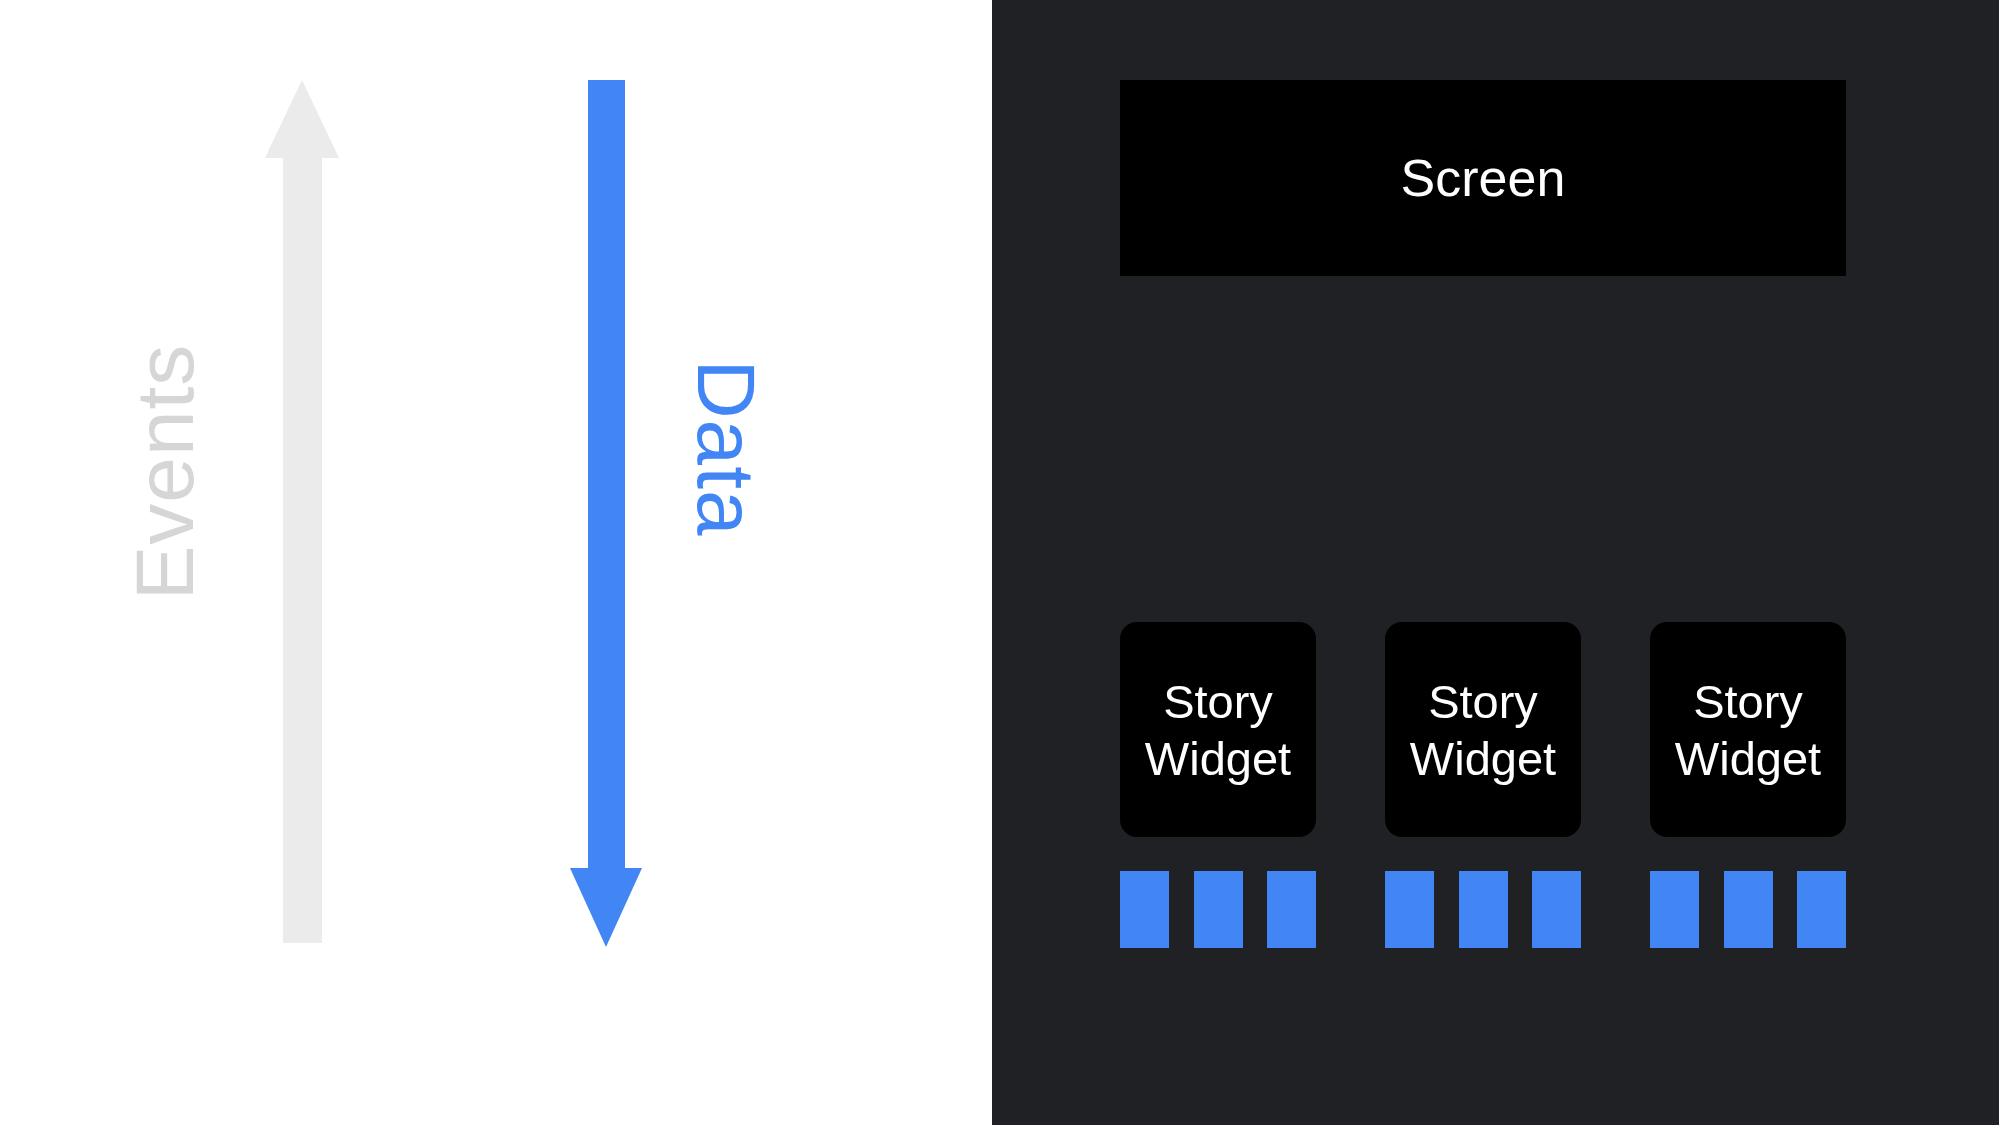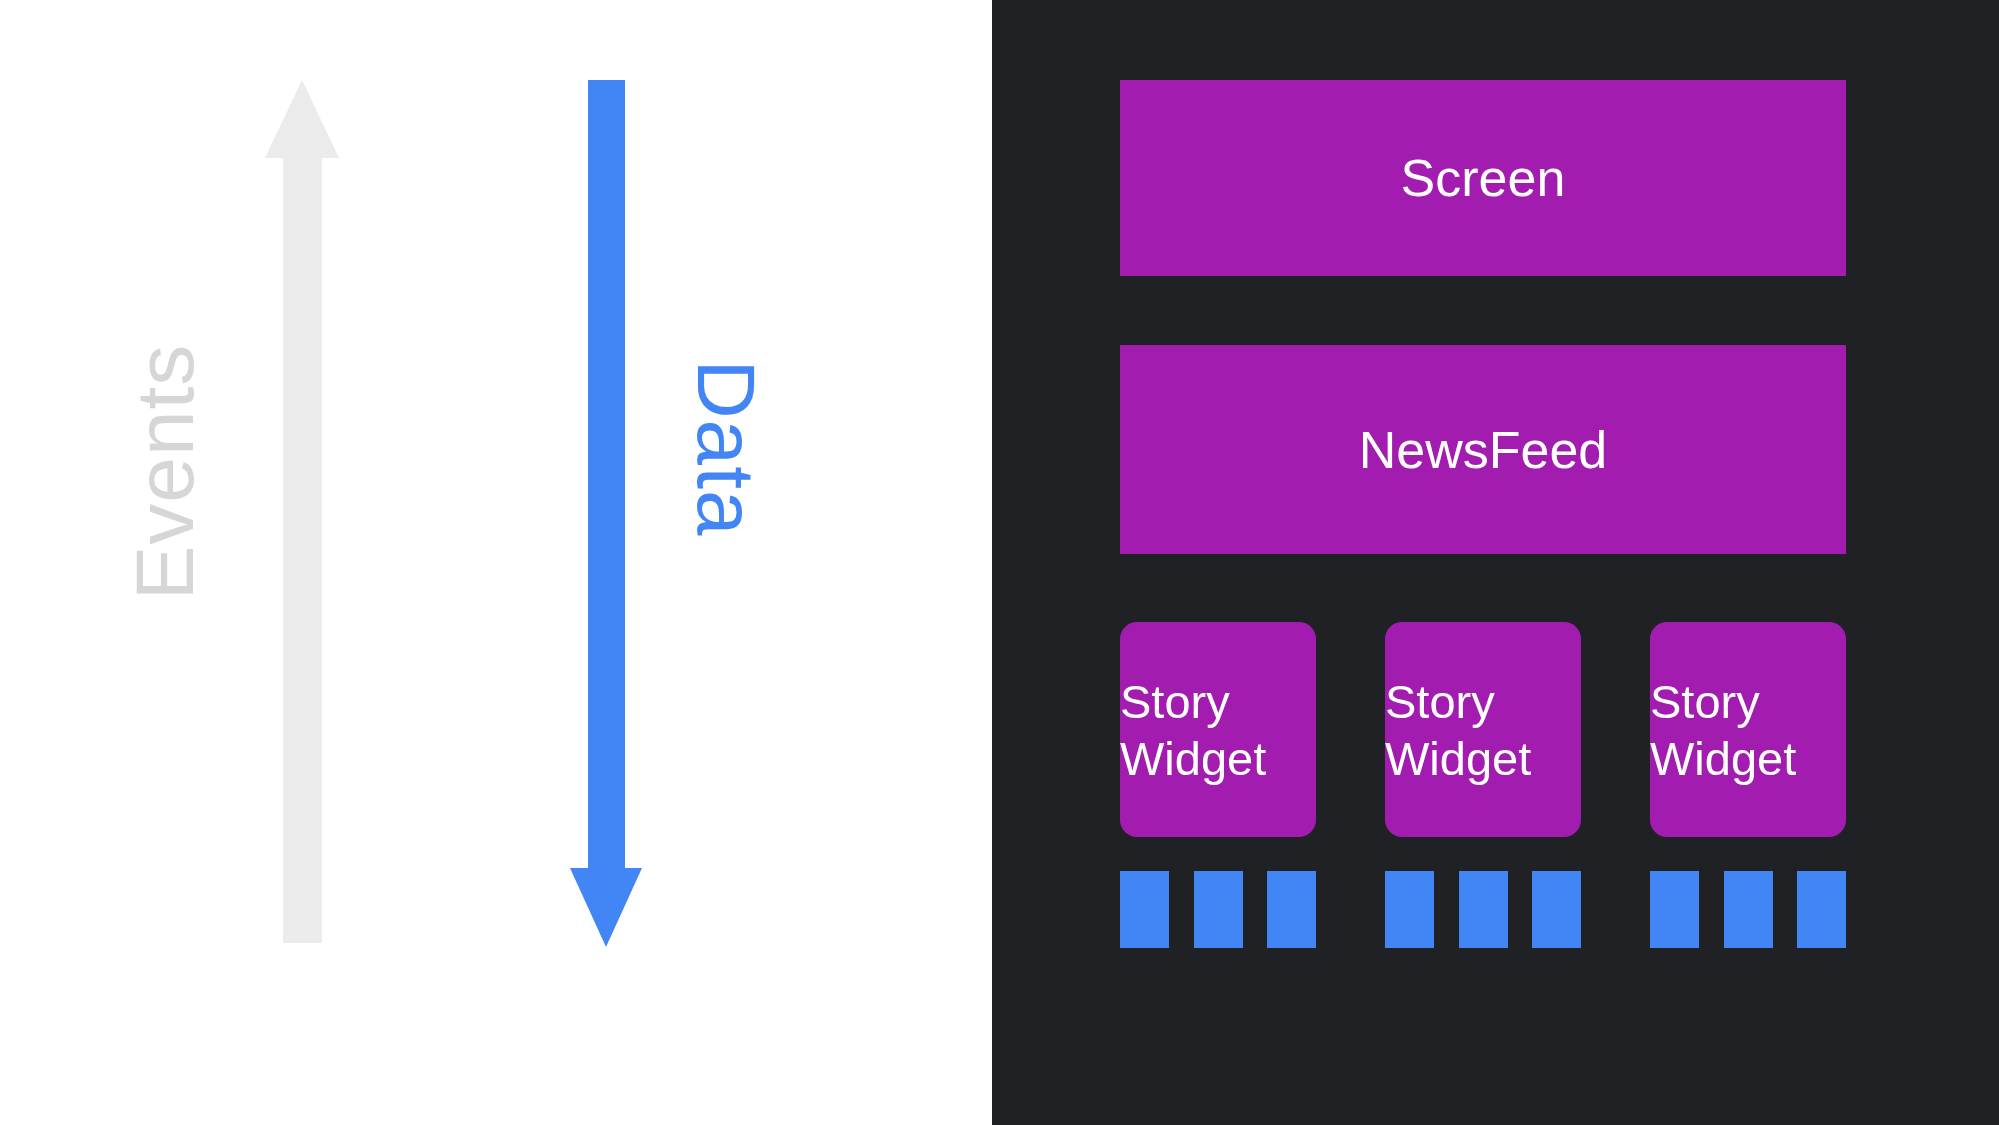--- a/index.html
+++ b/index.html
@@ -77,26 +77,26 @@
   
   #app-panel {
     position: absolute;
     left: 992px; top: 0;
     width: 1007px; height: 1125px;
     background: #202124;
   }
 
   .gray-box {
     position: absolute;
-    background: #a21caf;
+    background: #000000;
     color: #ffffff;
     display: flex;
     align-items: center;
     justify-content: center;
-    text-align: left;
+    text-align: center;
   }
   #screen-box {
     left: 1120px; top: 80px;
     width: 726px; height: 196px;
     font-size: 52px;
   }
   #newsfeed-box {
     left: 1120px; top: 345px;
     width: 726px; height: 209px;
     font-size: 52px;
@@ -141,23 +141,20 @@
     <div id="data-arrow-head"></div>
     <div id="data-label" class="vlabel">Data</div>
   </div>
 
   <div id="app-panel"></div>
 
   <div id="screen-box" class="gray-box">
     <span>Screen</span>
   </div>
 
-  <div id="newsfeed-box" class="gray-box">
-    <span>NewsFeed</span>
-  </div>
 
   <div id="story-box-1" class="gray-box story-box">
     <span>Story Widget</span>
   </div>
   <div id="story-box-2" class="gray-box story-box">
     <span>Story Widget</span>
   </div>
   <div id="story-box-3" class="gray-box story-box">
     <span>Story Widget</span>
   </div>

